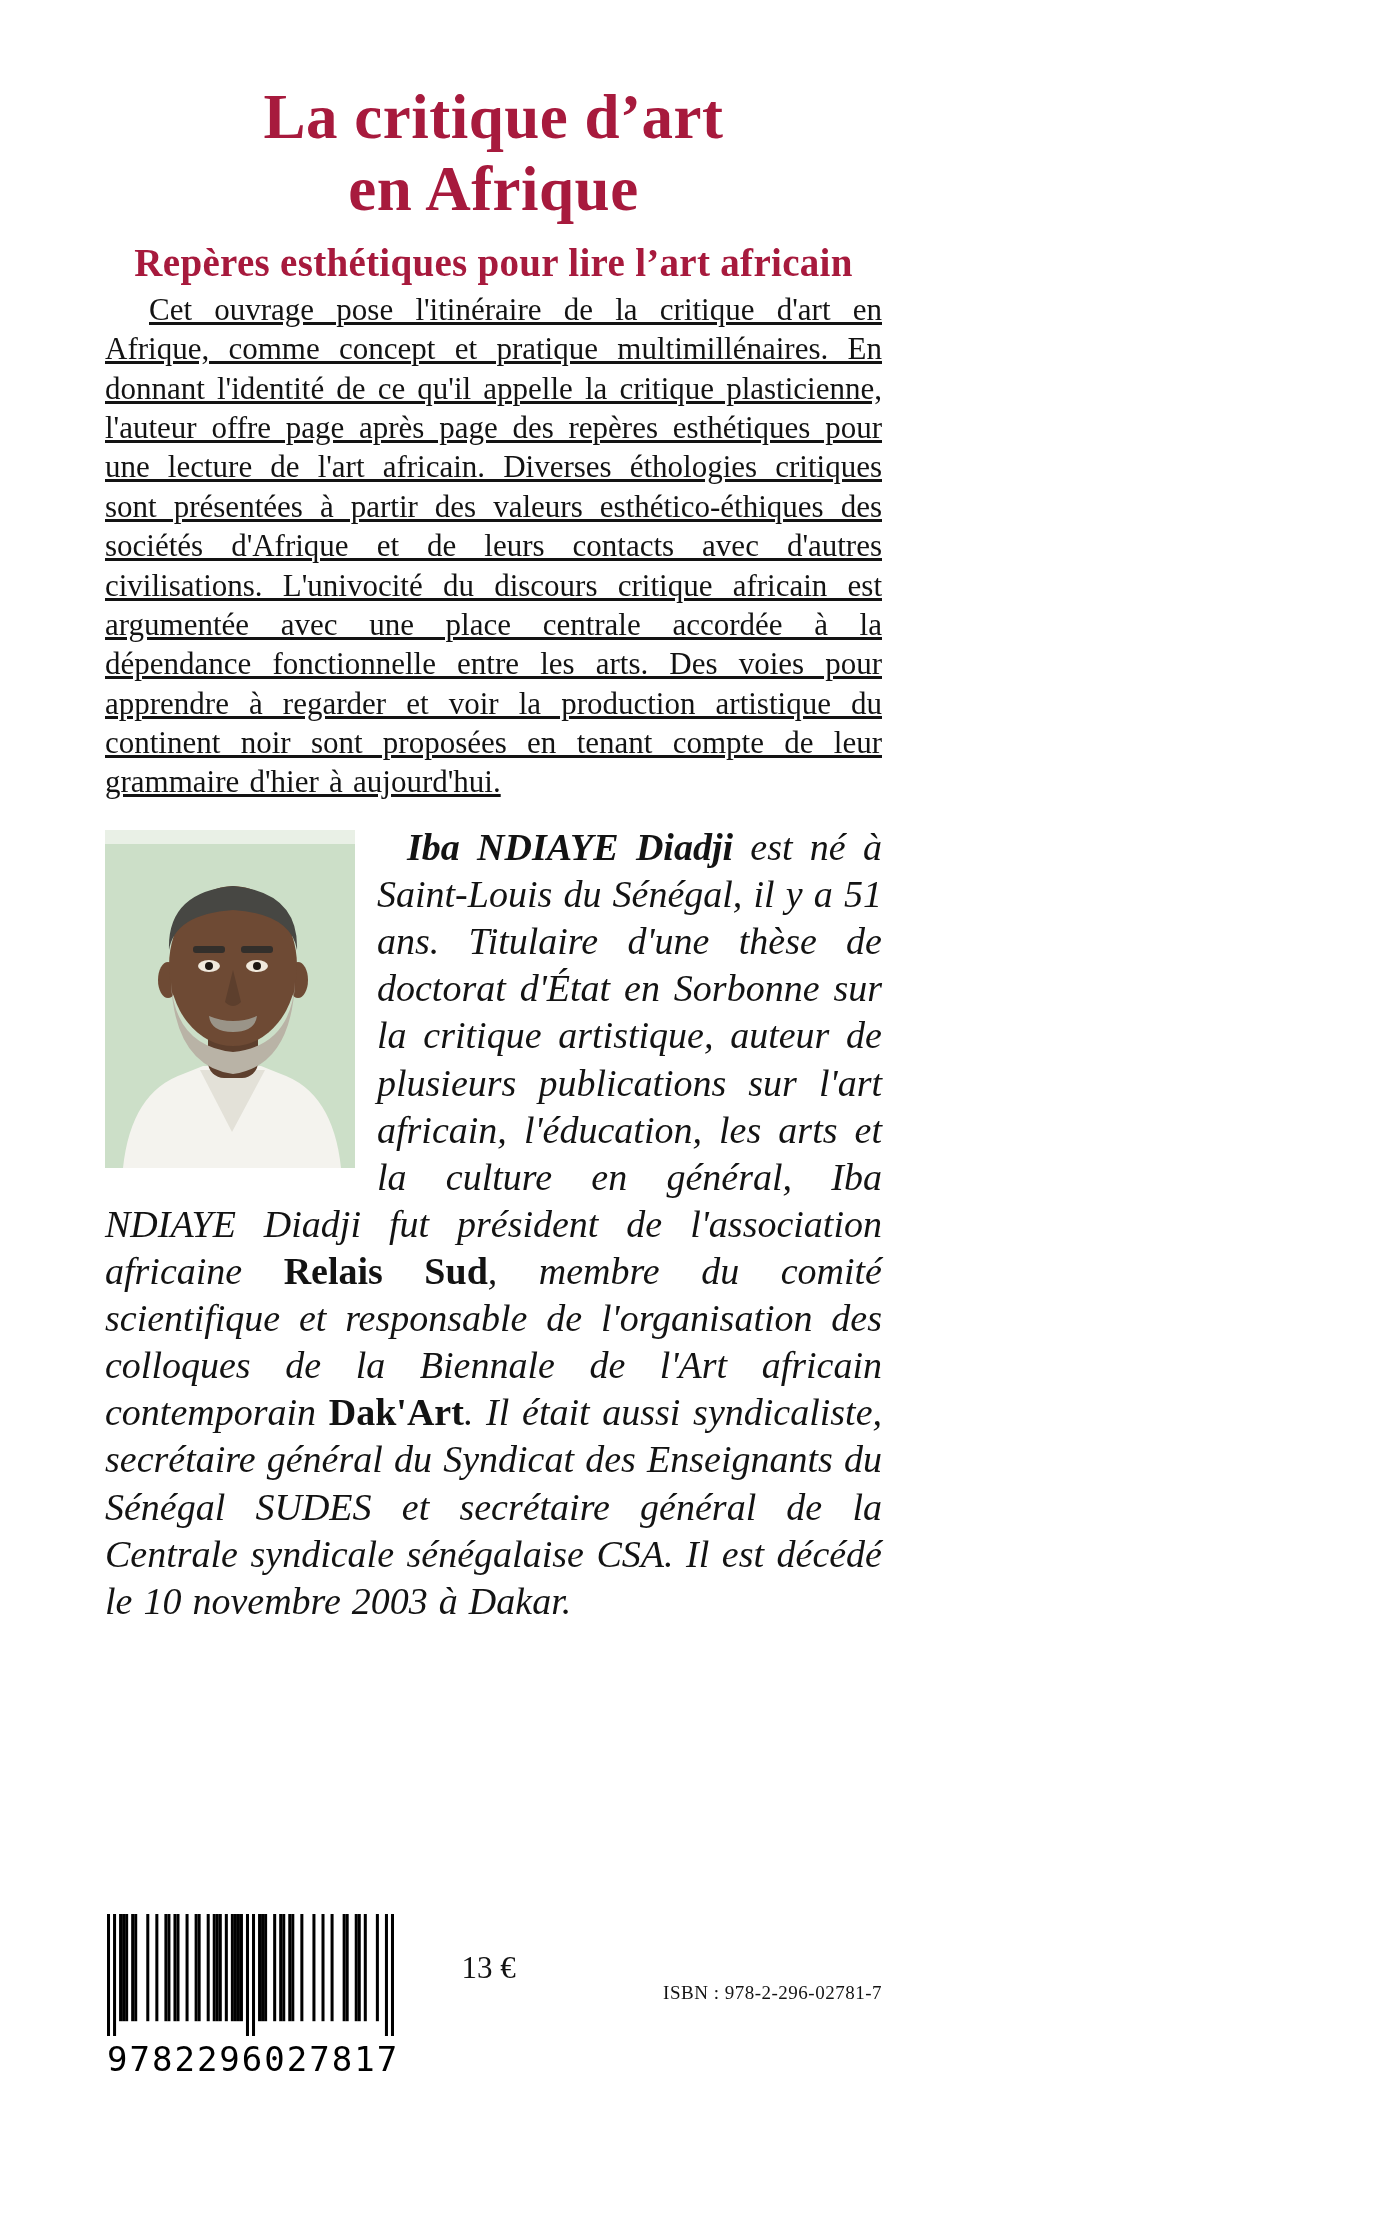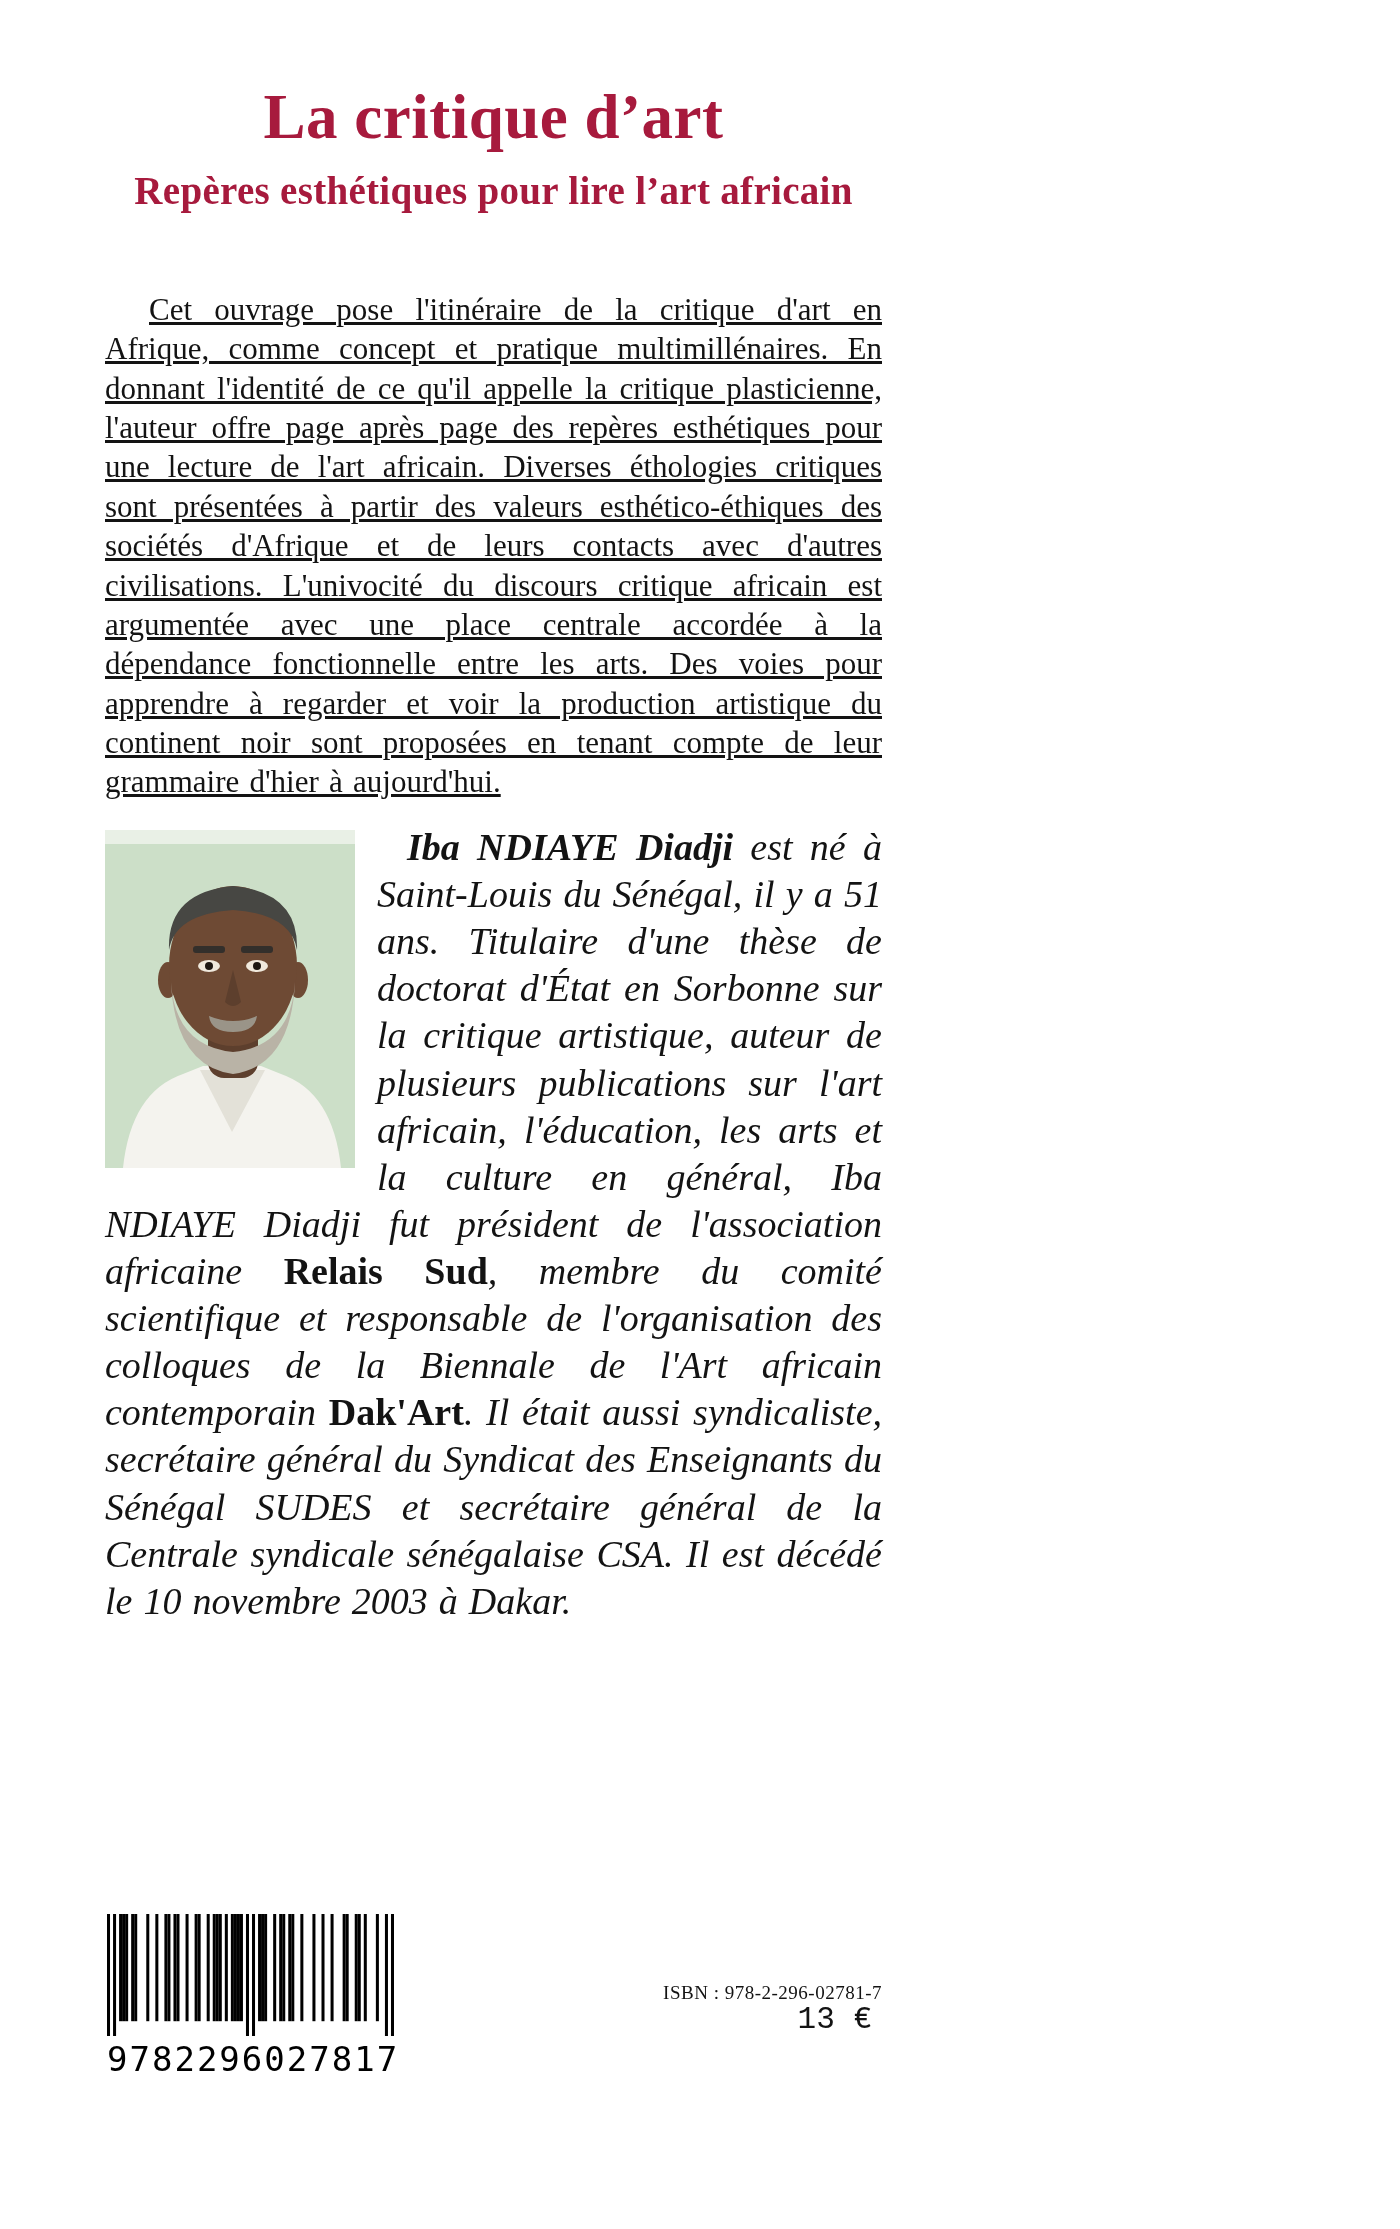--- a/index.html
+++ b/index.html
@@ -22,29 +22,30 @@
   .bio-text .bi { font-weight:700; font-style:italic; }
   .bio-text .b-upright { font-weight:700; font-style:normal; }
 
   .barcode { position:absolute; left:107px; top:1900px; width:287px; }
   .barcode svg { display:block; width:287px; height:122px; }
   .barcode svg rect { fill:#000; }
   .barcode-digits { display:flex; justify-content:space-between; align-items:baseline;
     font-family:"DejaVu Sans Mono",monospace; font-size:34px; margin-top:3px; letter-spacing:2px; color:#000; }
 
   .isbn { top:1968px; text-align:right; font-size:19px; letter-spacing:.5px; }
-  .price { top:1988px; width:767px; text-align:right; font-size:31px;font-family:Liberation Mono, monospace; }
+  .price { top:1936px; width:767px; text-align:center; font-size:31px; }
 </style>
 </head>
 <body>
 
 <div class="page">
 
   <div class="content-col title-block" style="position:absolute;">
     <div class="title-line">La critique d’art</div>
+    <div class="title-line">en Afrique</div>
     <div class="subtitle">Repères esthétiques pour lire l’art africain</div>
   </div>
 
   <p class="content-col description" style="position:absolute;">Cet ouvrage pose l'itinéraire de la critique d'art en Afrique, comme concept et pratique multimillénaires. En donnant l'identité de ce qu'il appelle la critique plasticienne, l'auteur offre page après page des repères esthétiques pour une lecture de l'art africain. Diverses éthologies critiques sont présentées à partir des valeurs esthético-éthiques des sociétés d'Afrique et de leurs contacts avec d'autres civilisations. L'univocité du discours critique africain est argumentée avec une place centrale accordée à la dépendance fonctionnelle entre les arts. Des voies pour apprendre à regarder et voir la production artistique du continent noir sont proposées en tenant compte de leur grammaire d'hier à aujourd'hui.</p>
 
   <div class="content-col bio" style="position:absolute;">
     <div class="photo">
       <svg viewBox="0 0 250 338" preserveAspectRatio="none">
         <rect width="250" height="338" fill="#ccdfc8"></rect>
         <rect width="250" height="14" fill="#e9f0e6"></rect>

